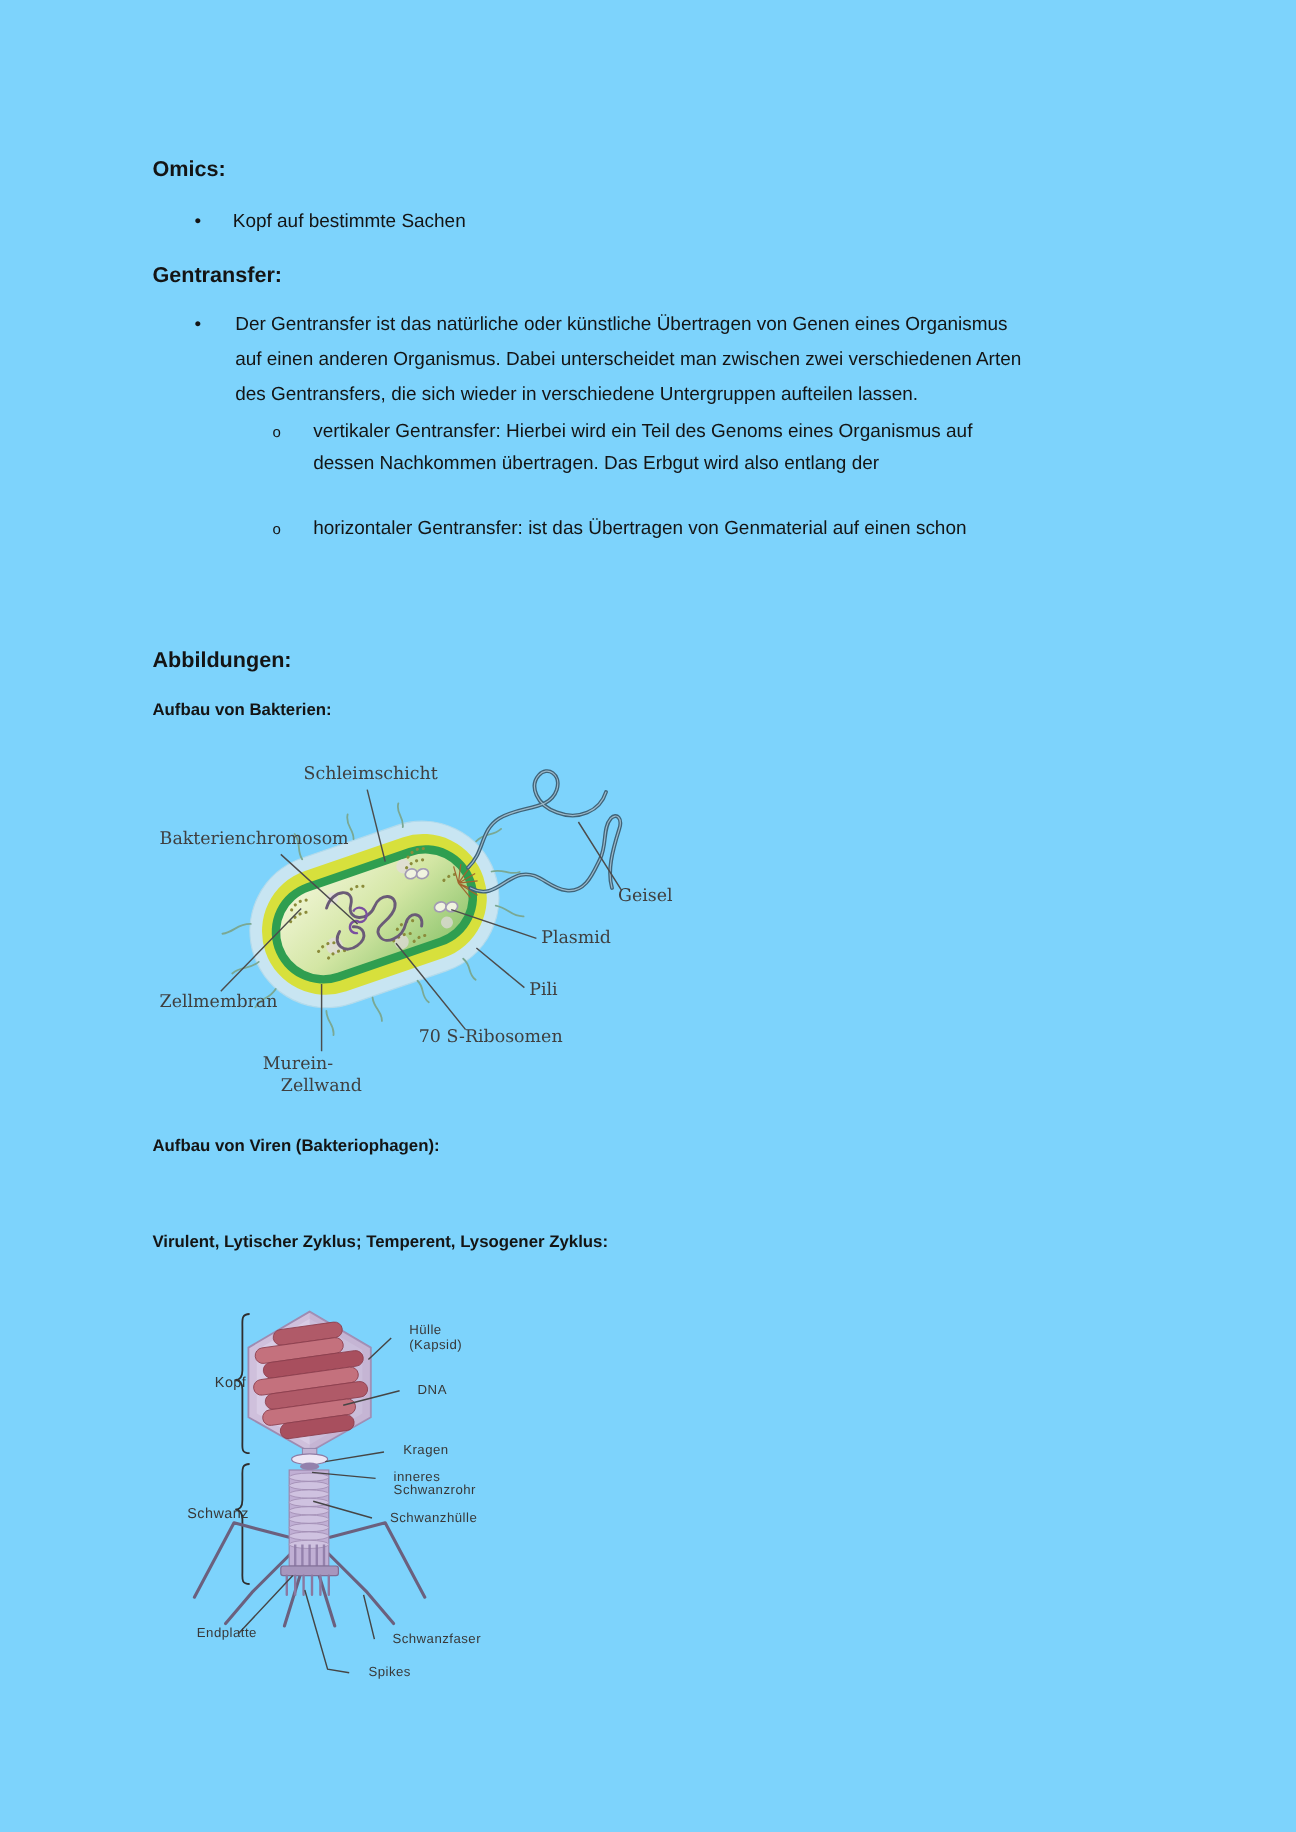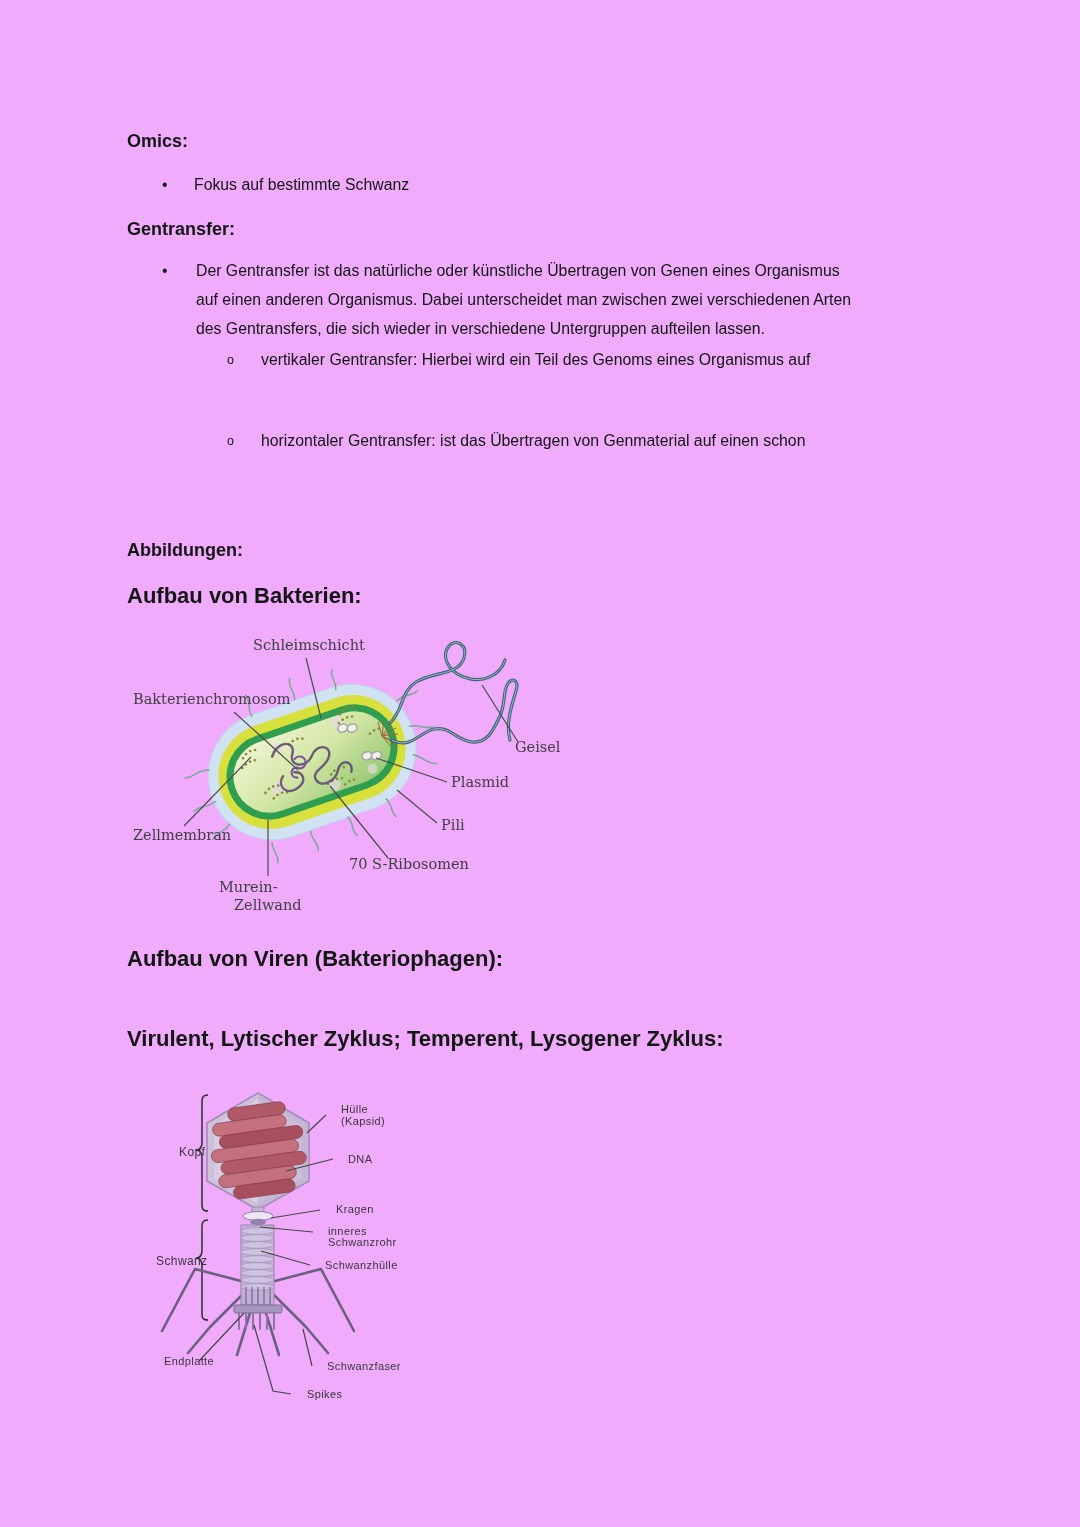--- a/index.html
+++ b/index.html
@@ -1,52 +1,53 @@
 <!DOCTYPE html>
 <html><head>
 <meta charset="utf-8">
 <style>
   html,body{margin:0;padding:0;background:#e9e9e9;}
   .page{
-    position:relative;width:1080px;height:1527px;background:#f0abfc;
+    position:relative;width:1080px;height:1527px;background:#7dd3fc;
     font-family:"Liberation Sans",sans-serif;color:#141414;overflow:hidden;
     margin:0 auto;
   }
   .h{position:absolute;left:127px;font-weight:700;white-space:nowrap;}
   .h-lg{font-size:18px;}
-  .h-md{font-size:22px;text-align:right;}
+  .h-md{font-size:14px;text-align:right;}
   .bl{position:absolute;font-size:15.8px;white-space:nowrap;}
   .marker{position:absolute;font-size:15.8px;}
   .marker-sub{position:absolute;font-size:12.5px;}
   .fig{position:absolute;}
   .fig svg{position:absolute;left:0;top:0;display:block;}
   .lab1{position:absolute;font-family:"DejaVu Serif","Liberation Serif",serif;
         font-size:14.5px;color:#3f3f3f;white-space:nowrap;}
   .lab2{position:absolute;font-size:11px;color:#383838;white-space:nowrap;letter-spacing:.4px;margin-left:12px;}
   .lab2-big{font-size:12px;}
 </style>
 </head>
 <body>
 
 <div class="page">
 
   <div class="h h-lg" style="top:131px">Omics:</div>
 
   <span class="marker" style="left:162px;top:176px">•</span>
-  <div class="bl" style="left:194px;top:176px">Fokus auf bestimmte Schwanz</div>
+  <div class="bl" style="left:194px;top:176px">Kopf auf bestimmte Sachen</div>
 
   <div class="h h-lg" style="top:219px">Gentransfer:</div>
 
   <span class="marker" style="left:162px;top:262px">•</span>
   <div class="bl" style="left:196px;top:262px">Der Gentransfer ist das natürliche oder künstliche Übertragen von Genen eines Organismus</div>
   <div class="bl" style="left:196px;top:291px">auf einen anderen Organismus. Dabei unterscheidet man zwischen zwei verschiedenen Arten</div>
   <div class="bl" style="left:196px;top:320px">des Gentransfers, die sich wieder in verschiedene Untergruppen aufteilen lassen.</div>
 
   <span class="marker-sub" style="left:227px;top:353px">o</span>
   <div class="bl" style="left:261px;top:351px">vertikaler Gentransfer: Hierbei wird ein Teil des Genoms eines Organismus auf</div>
+  <div class="bl" style="left:261px;top:378px">dessen Nachkommen übertragen. Das Erbgut wird also entlang der</div>
 
   <span class="marker-sub" style="left:227px;top:434px">o</span>
   <div class="bl" style="left:261px;top:432px">horizontaler Gentransfer: ist das Übertragen von Genmaterial auf einen schon</div>
 
   <div class="h h-lg" style="top:540px">Abbildungen:</div>
   <div class="h h-md" style="top:583px">Aufbau von Bakterien:</div>
 
   <div class="fig" style="left:120px;top:628px;width:480px;height:300px">
     <svg width="480" height="300" viewBox="0 0 480 300">
       <defs>

